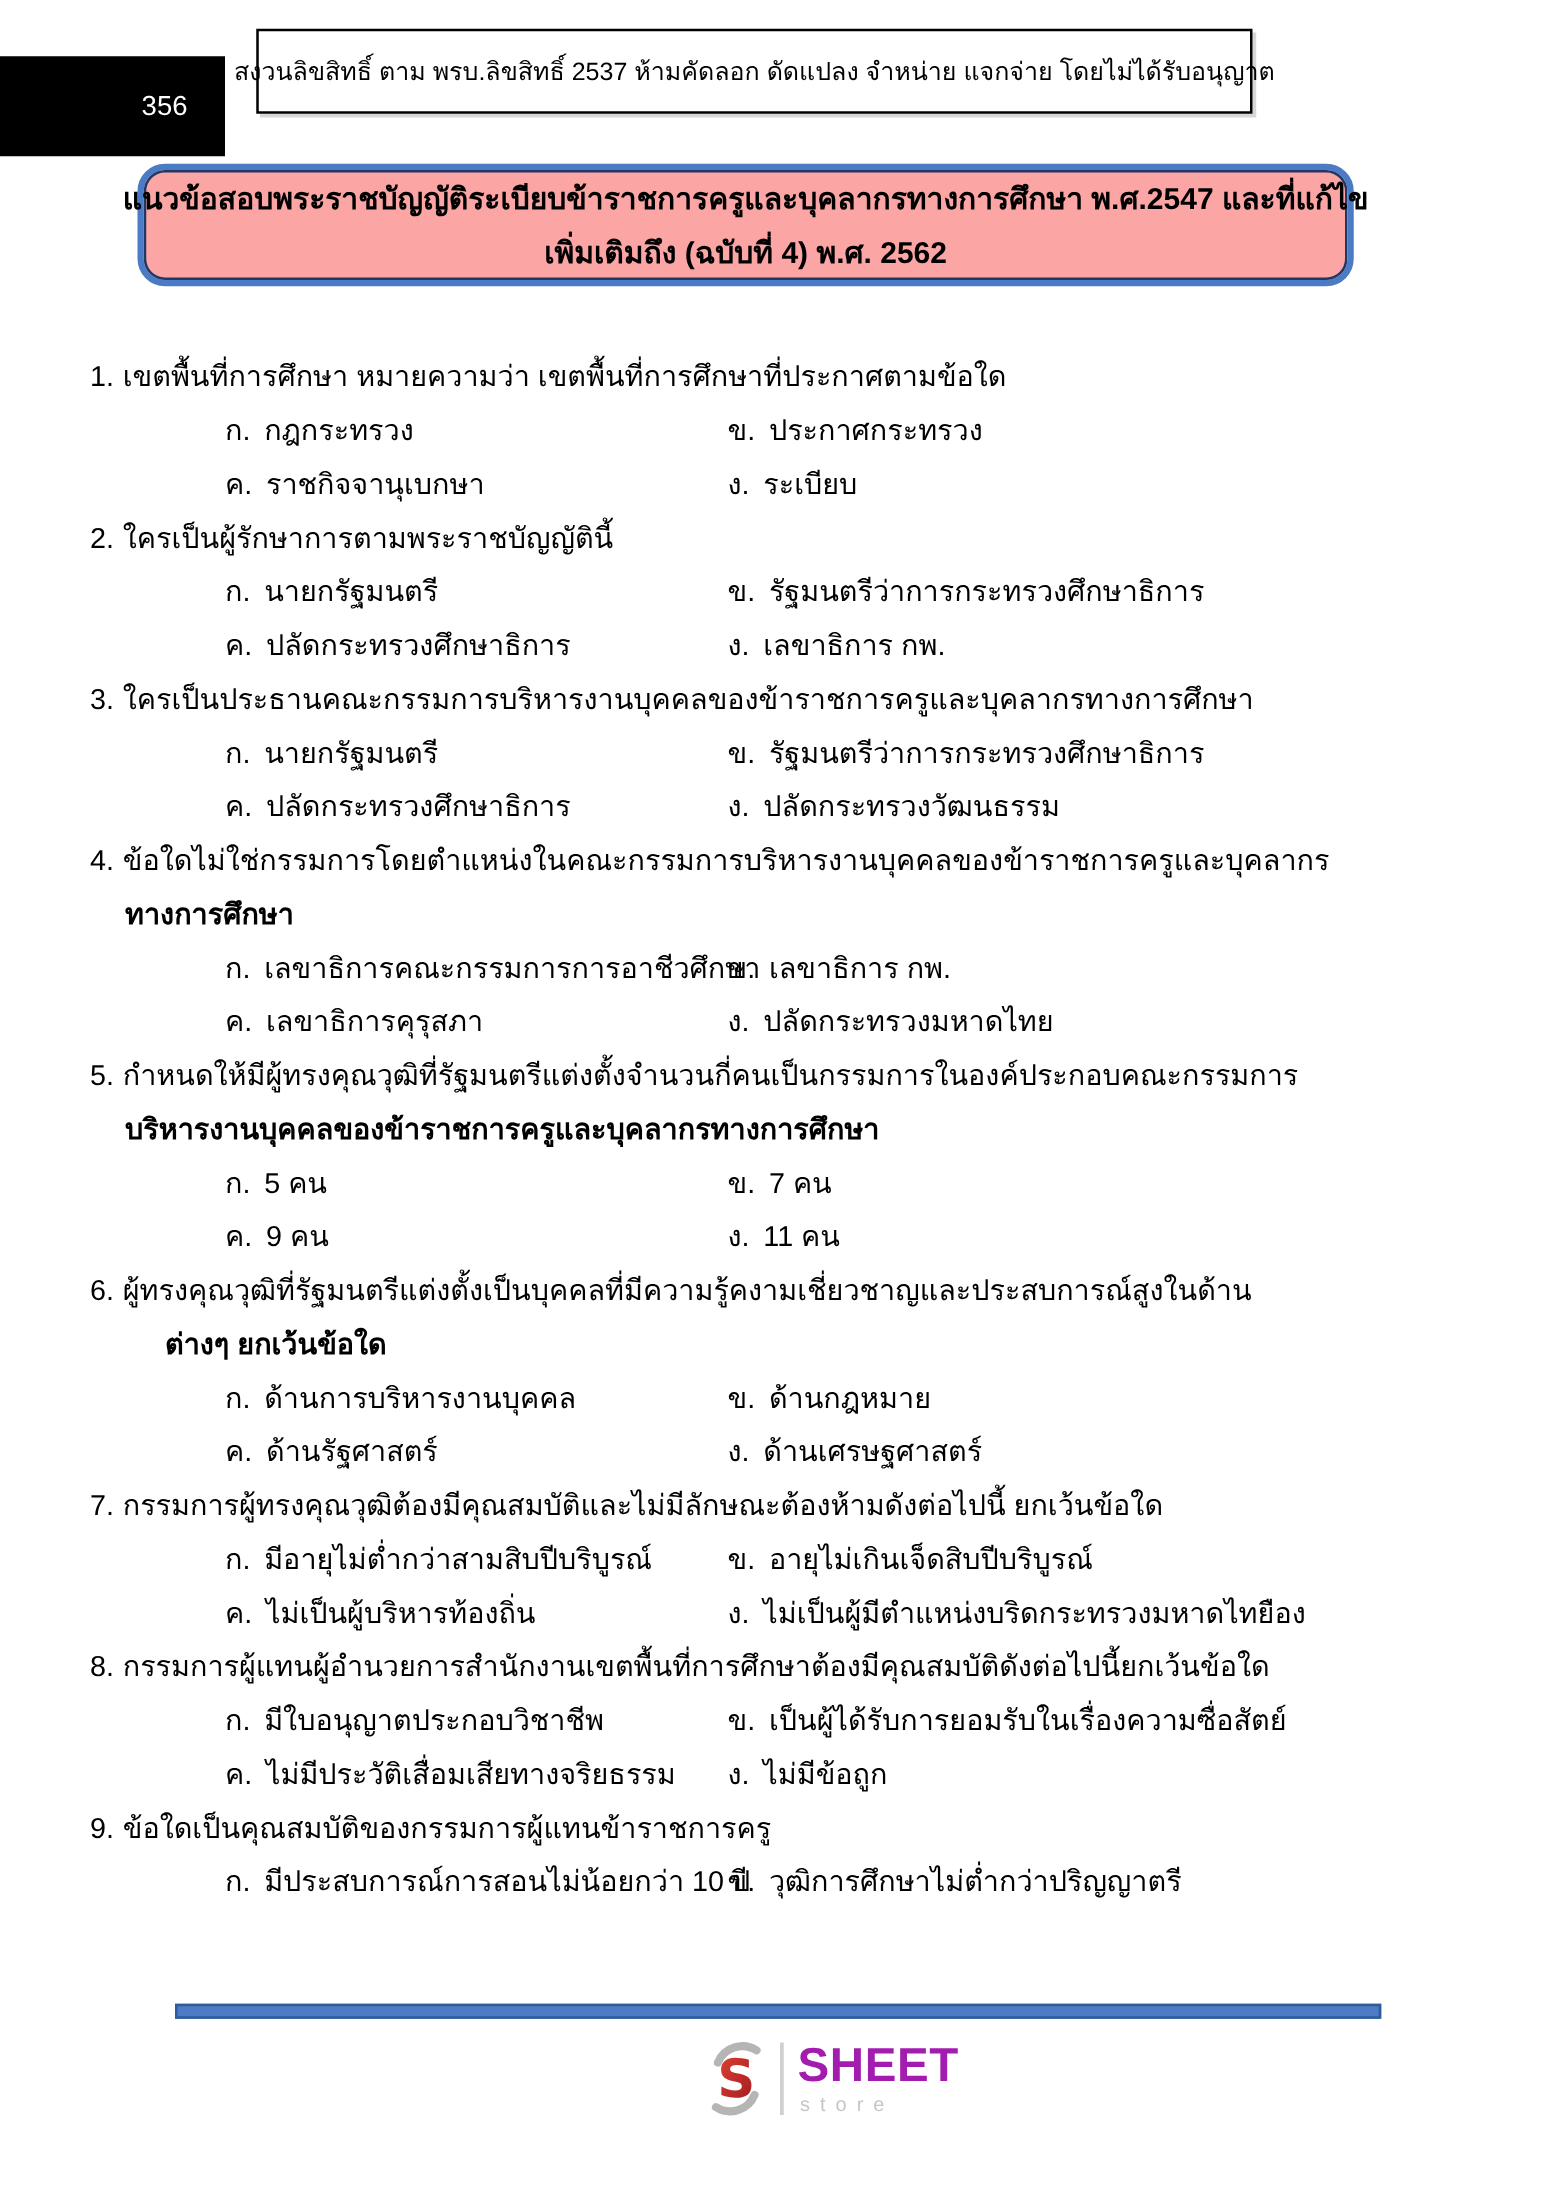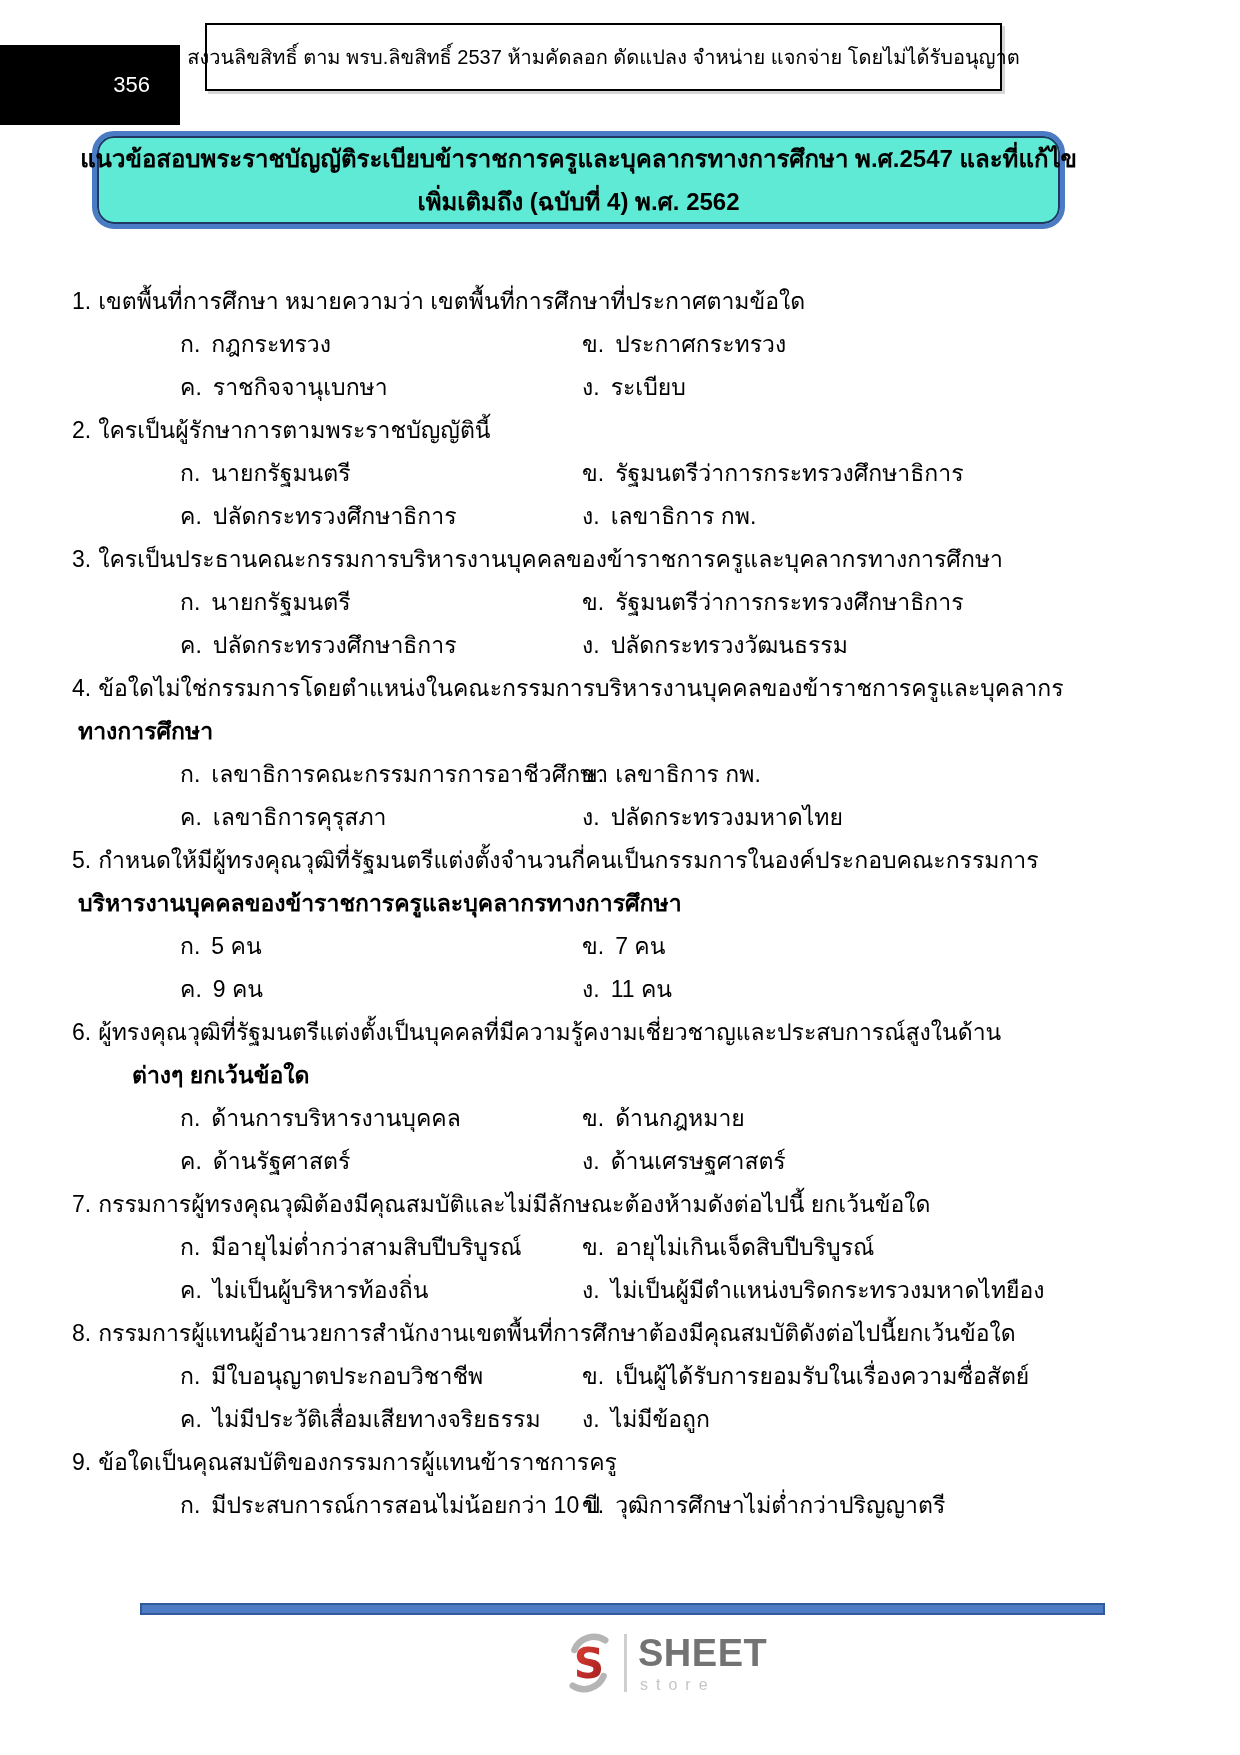--- a/index.html
+++ b/index.html
@@ -24,35 +24,35 @@
     position:absolute;left:205px;top:23px;
     width:797px;height:68px;
     border:2px solid #000;background:#fff;
     box-shadow:3px 3px 0 #d6d6d6;
     display:flex;align-items:center;justify-content:center;
     box-sizing:border-box;
   }
   .copyright-box span{font-size:20px;white-space:nowrap;}
   
   .title-box{
-    position:absolute;left:92px;top:131px;
+    position:absolute;left:110px;top:131px;
     width:973px;height:98px;
     border:5px solid #4a7bc4;border-radius:22px;
     box-shadow:inset 0 0 0 2px #1f3864;
-    background:#5eead4;
+    background:#fca5a5;
     display:flex;flex-direction:column;align-items:center;justify-content:space-evenly;
     box-sizing:border-box;
   }
   .title-box div{font-size:24px;font-weight:bold;white-space:nowrap;}
   
   .content{position:absolute;left:0;top:280px;width:1240px;}
   .row{height:43px;line-height:43px;position:relative;white-space:nowrap;font-size:23px;}
   .q-stem{padding-left:72px;font-weight:normal;}
   .q-num{display:inline-block;margin-right:7px;}
-  .cont{padding-left:78px;font-weight:bold;}
+  .cont{padding-left:100px;font-weight:bold;}
   .cont.outdent{padding-left:132px;}
   .opts{padding-left:180px;}
   .opt-k{display:inline-block;margin-right:11px;}
   .opt2{position:absolute;left:582px;top:0;}
   
   .footer-bar{
     position:absolute;left:140px;top:1603px;
     width:965px;height:12px;
     background:#4d7cc4;border:2px solid #2f5b9d;
     box-sizing:border-box;
@@ -61,21 +61,21 @@
     position:absolute;left:563px;top:1631px;
     display:flex;align-items:flex-start;
   }
   .logo-icon{width:52px;height:64px;flex:none;}
   .logo-divider{
     width:3px;height:58px;background:#cfcfcf;
     margin:3px 11px 0 9px;flex:none;
   }
   .brand{display:flex;flex-direction:column;}
   .brand-name{
-    font-size:38px;font-weight:bold;color:#737373;
+    font-size:38px;font-weight:bold;color:#a21caf;
     line-height:38px;letter-spacing:0.5px;margin-top:3px;
   }
   .brand-sub{
     font-size:16px;color:#c5c5c6;letter-spacing:8px;
     line-height:18px;margin-top:4px;padding-left:2px;
   }
 </style>
 </head>
 <body>
 

